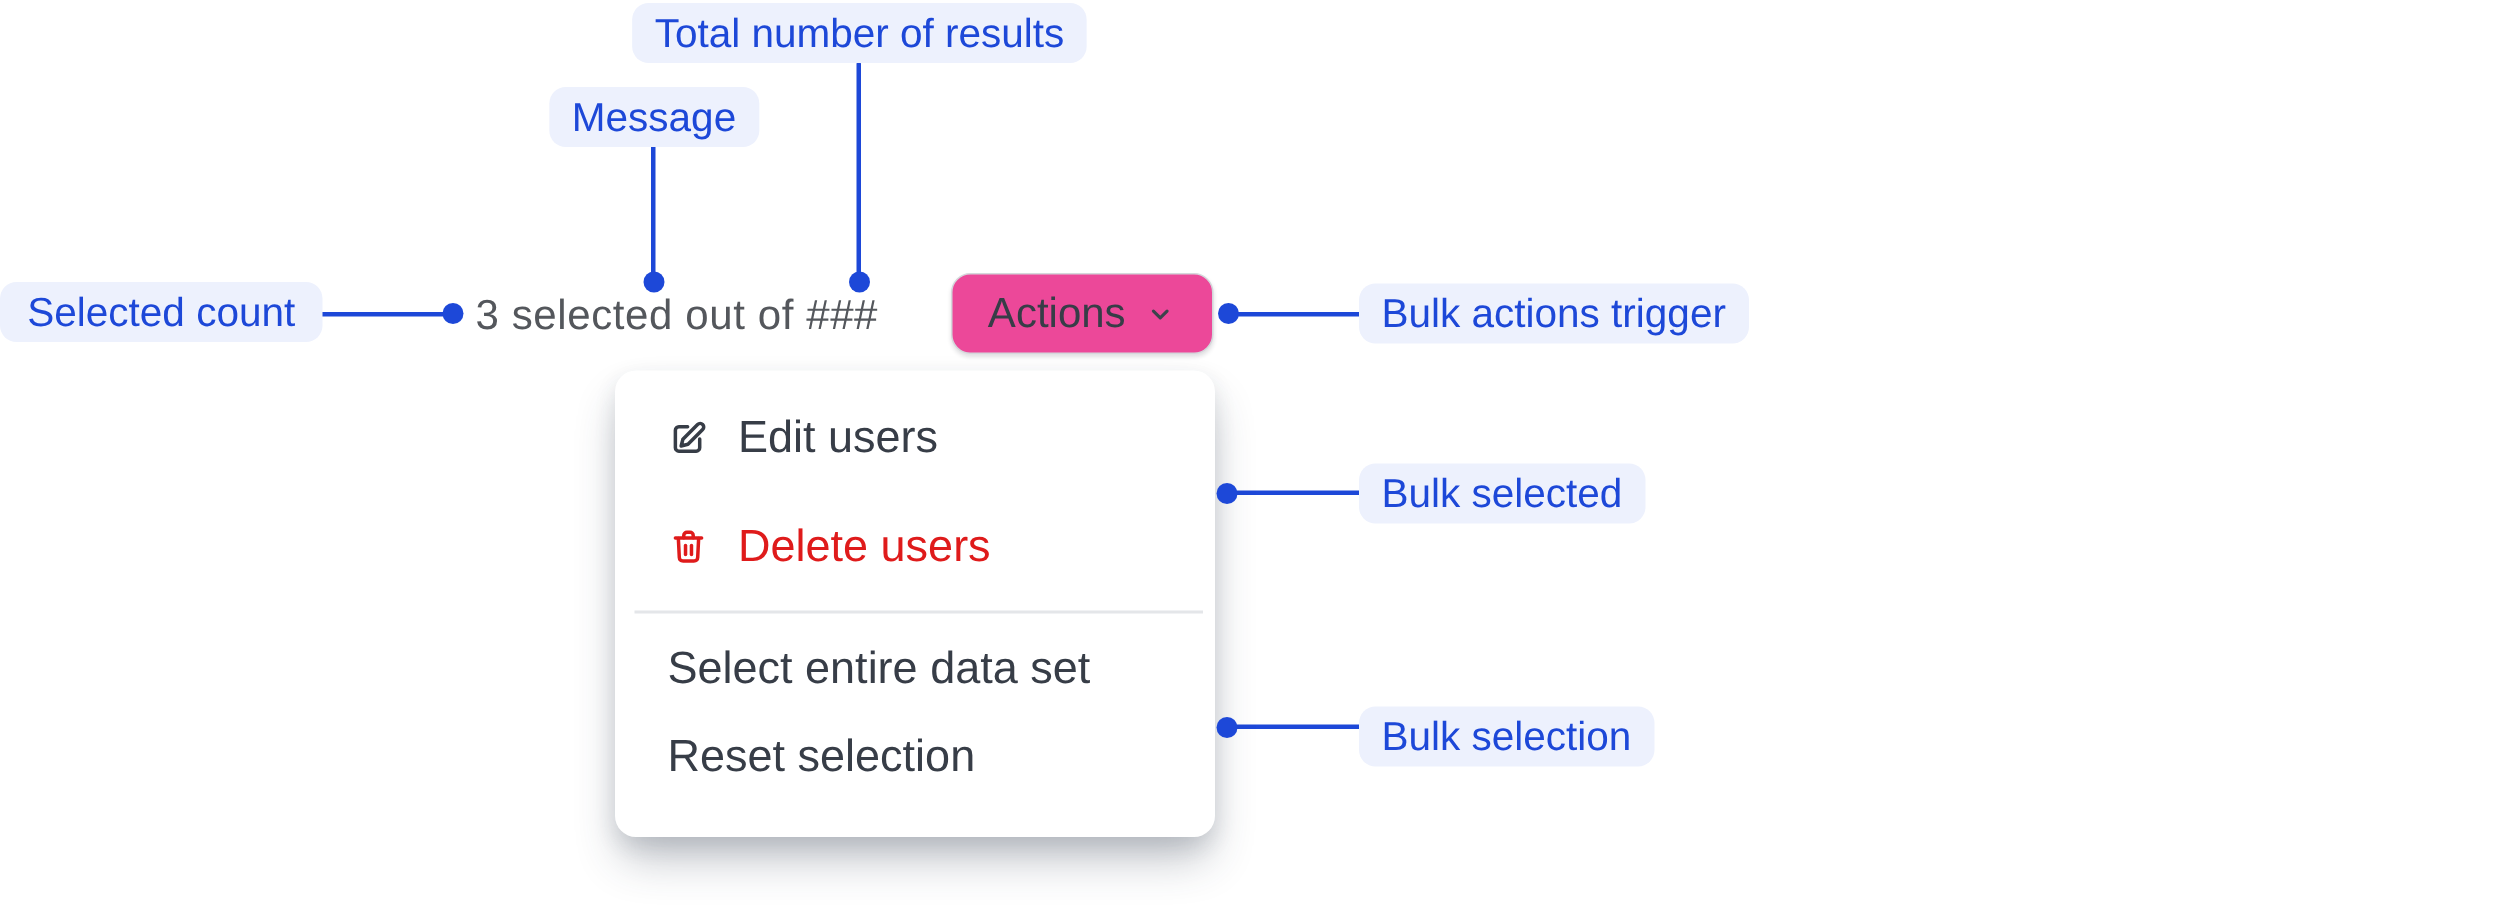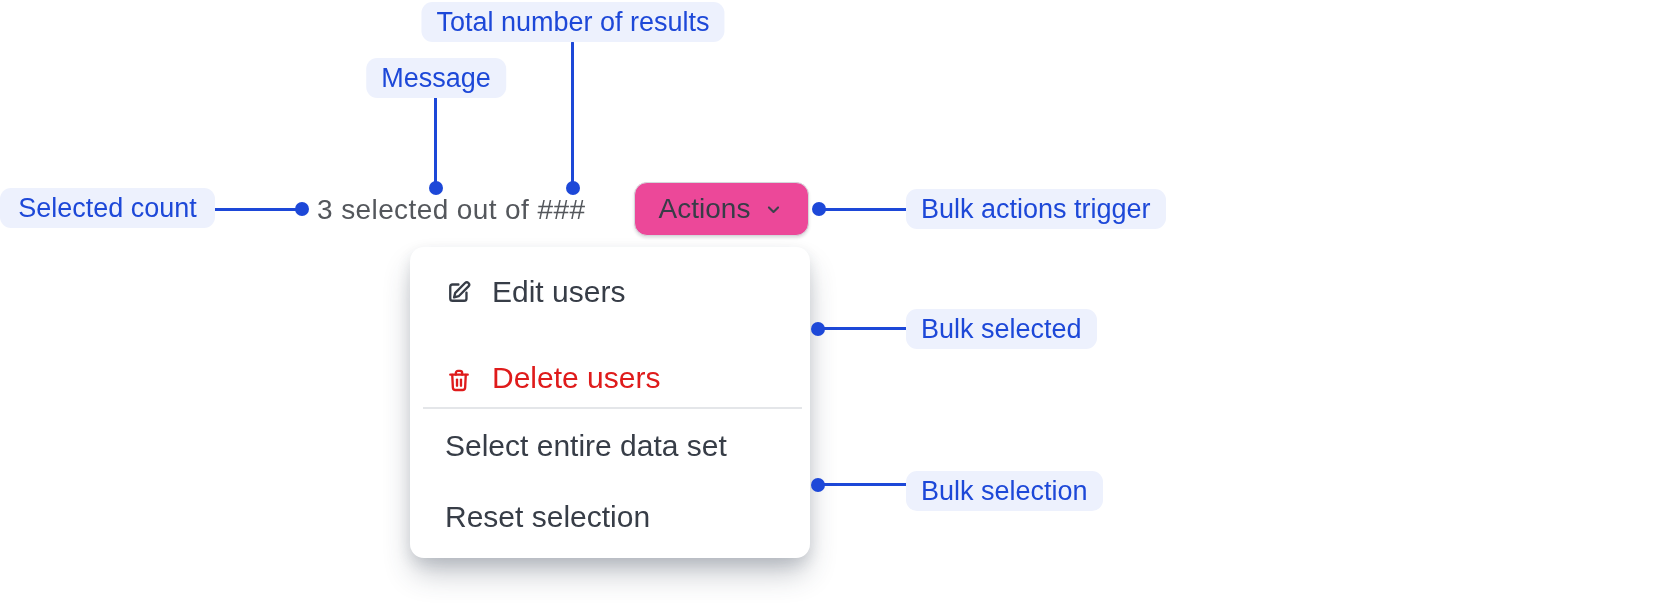--- a/index.html
+++ b/index.html
@@ -72,28 +72,28 @@
   .panel{
     position:absolute;left:410px;top:247px;width:400px;height:311px;
     background:var(--panel-bg);border-radius:14px;z-index:2;
     box-shadow:0 18px 30px -4px rgba(42,54,72,.30),0 6px 14px rgba(42,54,72,.12);
   }
   .menu-item{
     position:absolute;left:0;right:0;height:60px;padding-left:35px;
     display:flex;align-items:center;gap:19px;
     font-size:30px;color:var(--text-dark);cursor:pointer;
   }
-  .menu-item.danger{color:var(--danger);align-items:flex-end;}
+  .menu-item.danger{color:var(--danger);}
   .mi-icon{width:28px;height:28px;display:flex;flex:none;}
   .mi-icon svg{width:28px;height:28px;stroke:currentColor;stroke-width:2;fill:none;
     stroke-linecap:round;stroke-linejoin:round;}
   .row-edit{top:15px;}
   .row-delete{top:88px;}
   .row-select-all{top:169px;}
-  .row-reset{top:240px;}
+  .row-reset{top:228px;}
   .menu-divider{position:absolute;left:13px;right:8px;top:160px;height:2px;background:var(--divider);}
 </style>
 </head>
 <body>
 
 <div class="stage">
 
   <div class="conn conn-selected"></div>
   <div class="conn conn-message"></div>
   <div class="conn conn-total"></div>

